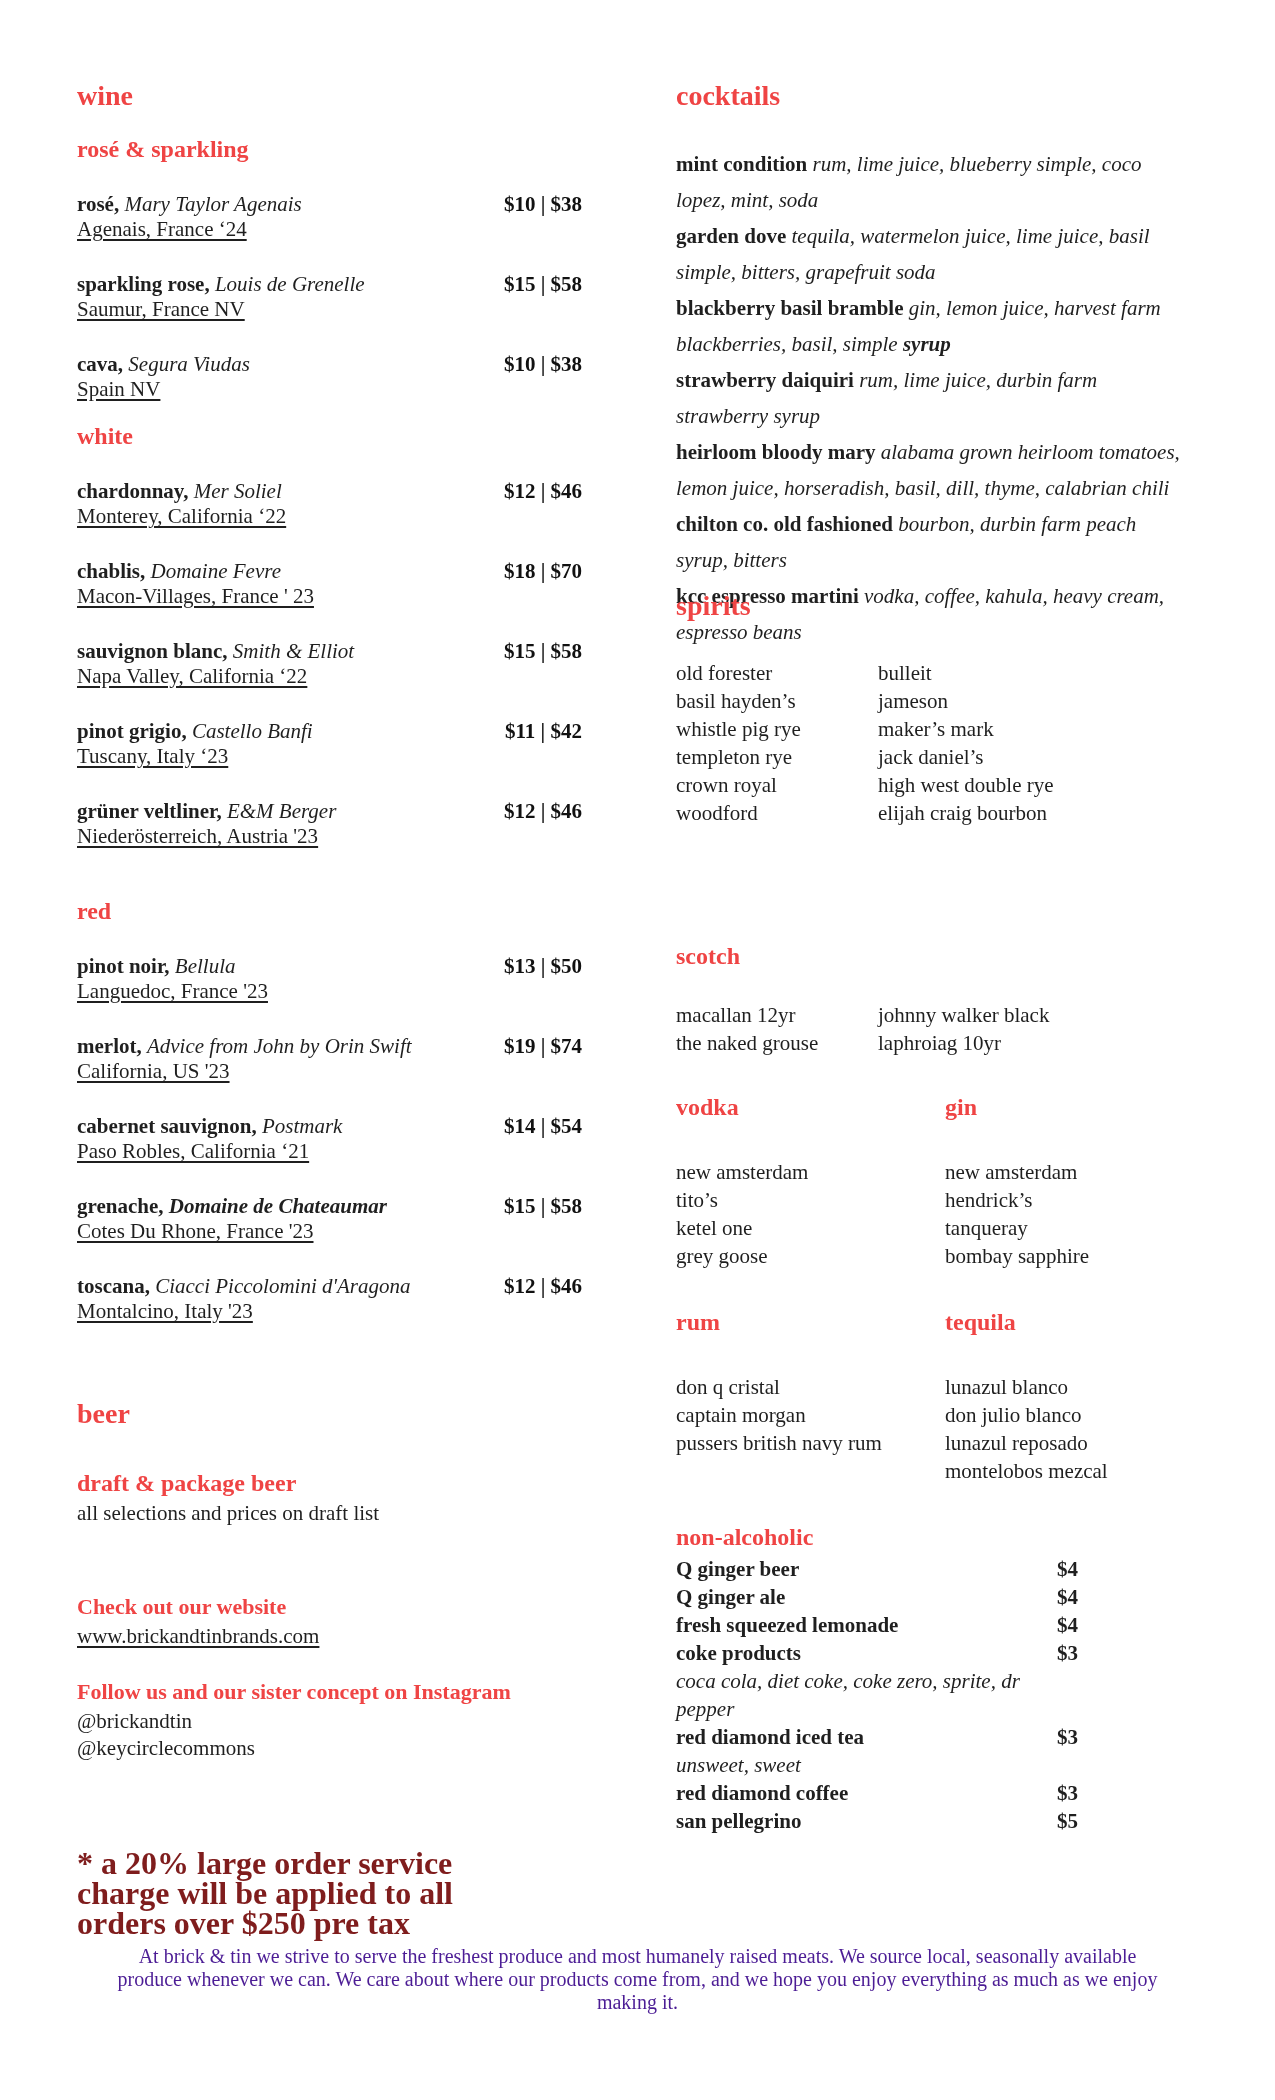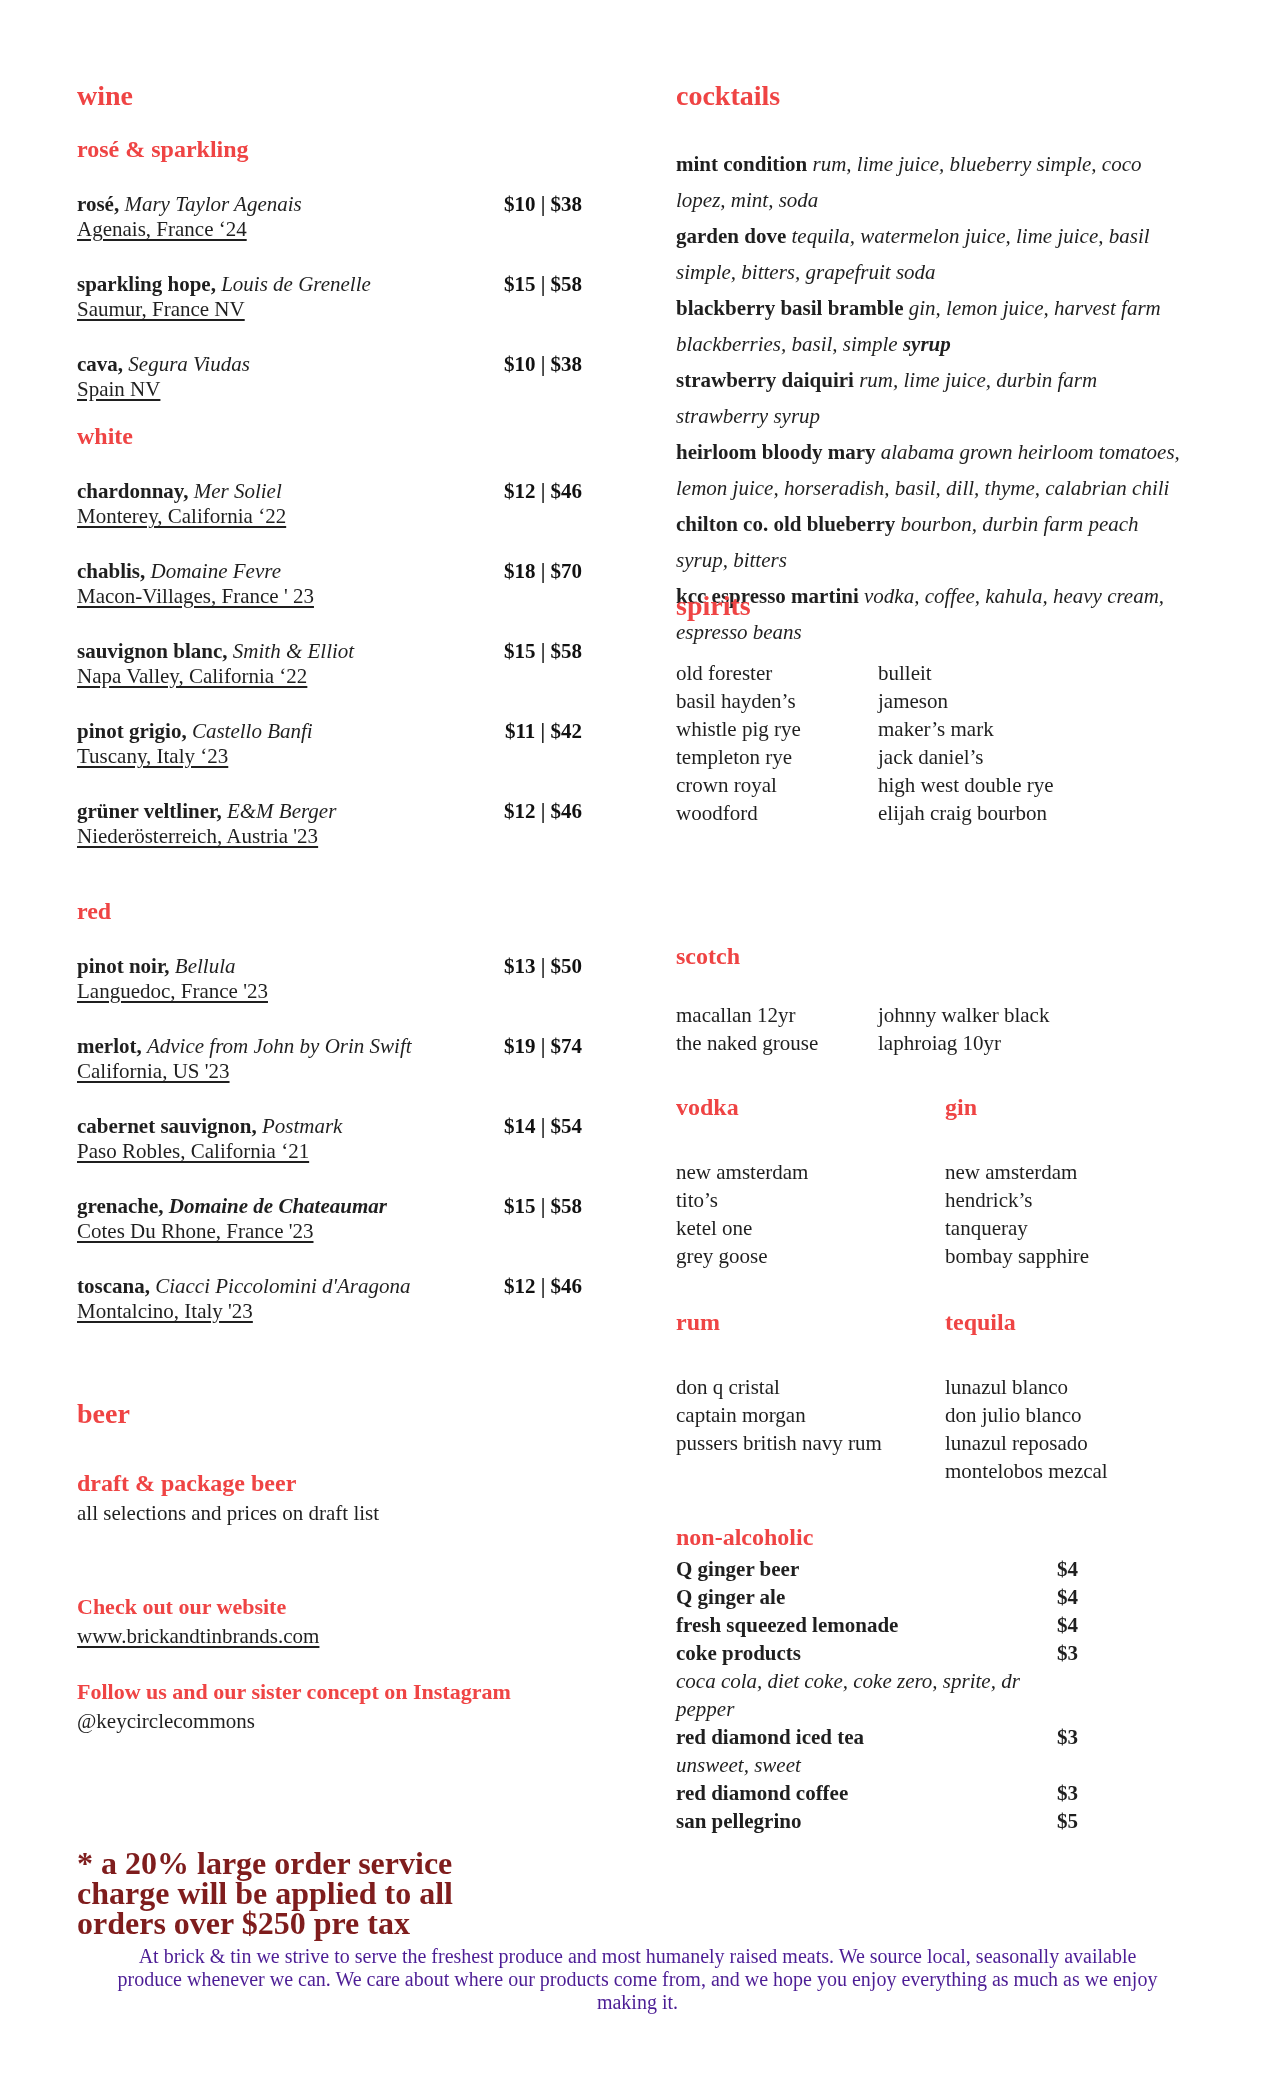--- a/index.html
+++ b/index.html
@@ -91,21 +91,21 @@
 
   <div class="wine-section abs" id="sec-rose">
     <h2 class="h2 accent">rosé &amp; sparkling</h2>
     <div class="wine-items">
         <div class="wine-item">
           <div class="wline1"><span class="wname">rosé,</span> <span class="wproducer">Mary Taylor Agenais</span></div>
           <span class="wprice">$10 | $38</span>
           <div><span class="wregion">Agenais, France ‘24</span></div>
         </div>
         <div class="wine-item">
-          <div class="wline1"><span class="wname">sparkling hope,</span> <span class="wproducer">Louis de Grenelle</span></div>
+          <div class="wline1"><span class="wname">sparkling rose,</span> <span class="wproducer">Louis de Grenelle</span></div>
           <span class="wprice">$15 | $58</span>
           <div><span class="wregion">Saumur, France NV</span></div>
         </div>
         <div class="wine-item">
           <div class="wline1"><span class="wname">cava,</span> <span class="wproducer">Segura Viudas</span></div>
           <span class="wprice">$10 | $38</span>
           <div><span class="wregion">Spain NV</span></div>
         </div>
       </div>
   </div>
@@ -178,34 +178,35 @@
     <div class="plain-note">all selections and prices on draft list</div>
   </div>
 
   <div class="abs" id="web-block">
     <div class="link-label accent">Check out our website</div>
     <div class="link-url">www.brickandtinbrands.com</div>
   </div>
 
   <div class="abs" id="insta-block">
     <div class="link-label accent">Follow us and our sister concept on Instagram</div>
+    <div class="handle">@brickandtin</div>
     <div class="handle">@keycirclecommons</div>
   </div>
 
   <div class="abs" id="service-note">* a 20% large order service charge will be applied to all orders over $250 pre tax</div>
 
   <h1 class="h1 accent abs" id="cocktails-h1">cocktails</h1>
 
   <div class="abs" id="cocktail-list">
       <div class="cocktail"><span class="cn">mint condition</span> <span class="cd">rum, lime juice, blueberry simple, coco lopez, mint, soda</span></div>
       <div class="cocktail"><span class="cn">garden dove</span> <span class="cd">tequila, watermelon juice, lime juice, basil simple, bitters, grapefruit soda</span></div>
       <div class="cocktail"><span class="cn">blackberry basil bramble</span> <span class="cd">gin, lemon juice, harvest farm blackberries, basil, simple</span><span class="cdb"> syrup</span></div>
       <div class="cocktail"><span class="cn">strawberry daiquiri</span> <span class="cd">rum, lime juice, durbin farm strawberry syrup</span></div>
       <div class="cocktail"><span class="cn">heirloom bloody mary</span> <span class="cd">alabama grown heirloom tomatoes, lemon juice, horseradish, basil, dill, thyme, calabrian chili</span></div>
-      <div class="cocktail"><span class="cn">chilton co. old blueberry</span> <span class="cd">bourbon, durbin farm peach syrup, bitters</span></div>
+      <div class="cocktail"><span class="cn">chilton co. old fashioned</span> <span class="cd">bourbon, durbin farm peach syrup, bitters</span></div>
       <div class="cocktail"><span class="cn">kcc espresso martini</span> <span class="cd">vodka, coffee, kahula, heavy cream, espresso beans</span></div>
     </div>
 
   <h1 class="h1 accent abs" id="spirits-h1">spirits</h1>
 
   <div class="abs spirit-block" id="whiskey-block">
     <div class="spirit-cols">
       <ul class="sc1">
           <li>old forester</li>
           <li>basil hayden’s</li>

